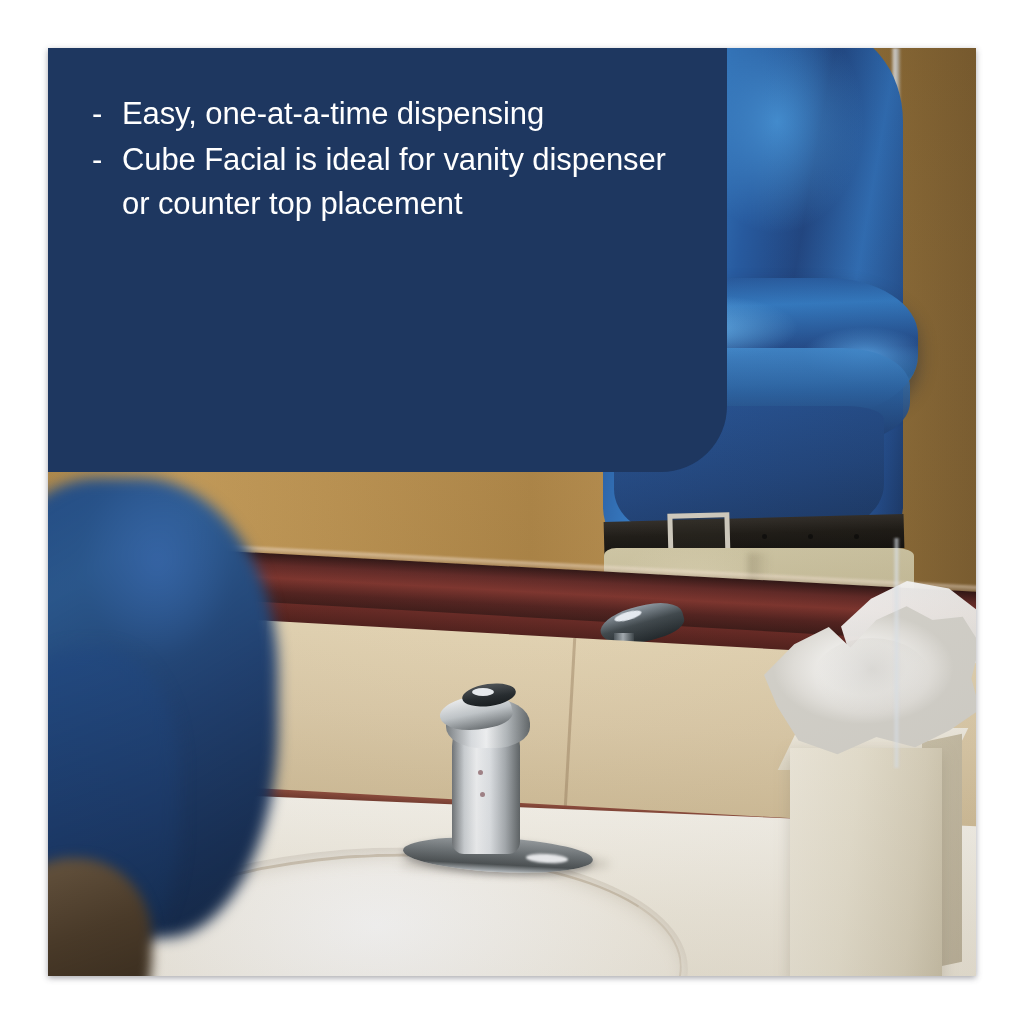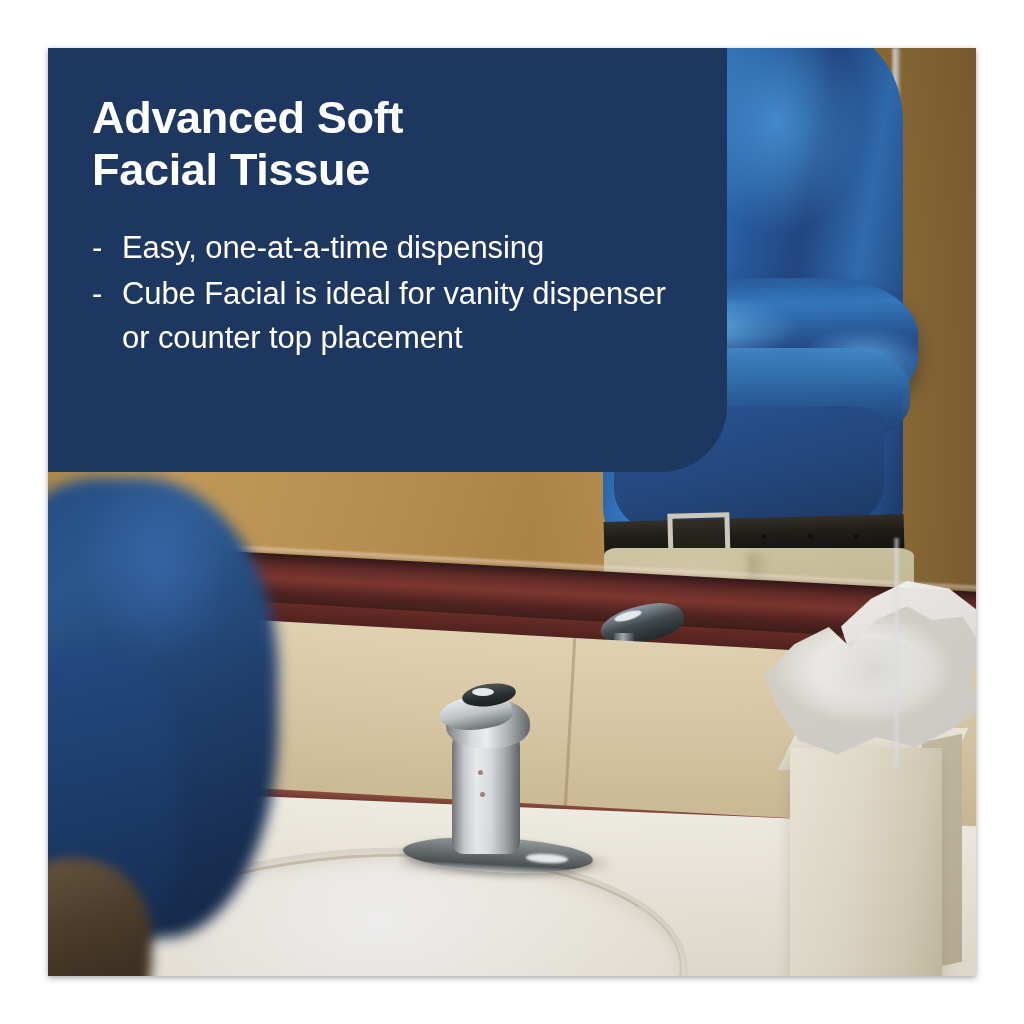--- a/index.html
+++ b/index.html
@@ -634,22 +634,20 @@
 
     <div class="fg-person"></div>
     <div class="fg-person-arm"></div>
     <div class="fg-person-hair"></div>
 
     <div class="photo-grade"></div>
   </div>
 
   <div id="text-overlay">
 
-    <h1 id="headline">Advanced Soft
-Facial Tissue</h1>
 
     <ul id="bullet-list">
       <li>
         <span class="bullet-dash">-</span>
         <span>Easy, one-at-a-time dispensing</span>
       </li>
       <li>
         <span class="bullet-dash">-</span>
         <span>Cube Facial is ideal for vanity dispenser or counter top placement</span>
       </li>

